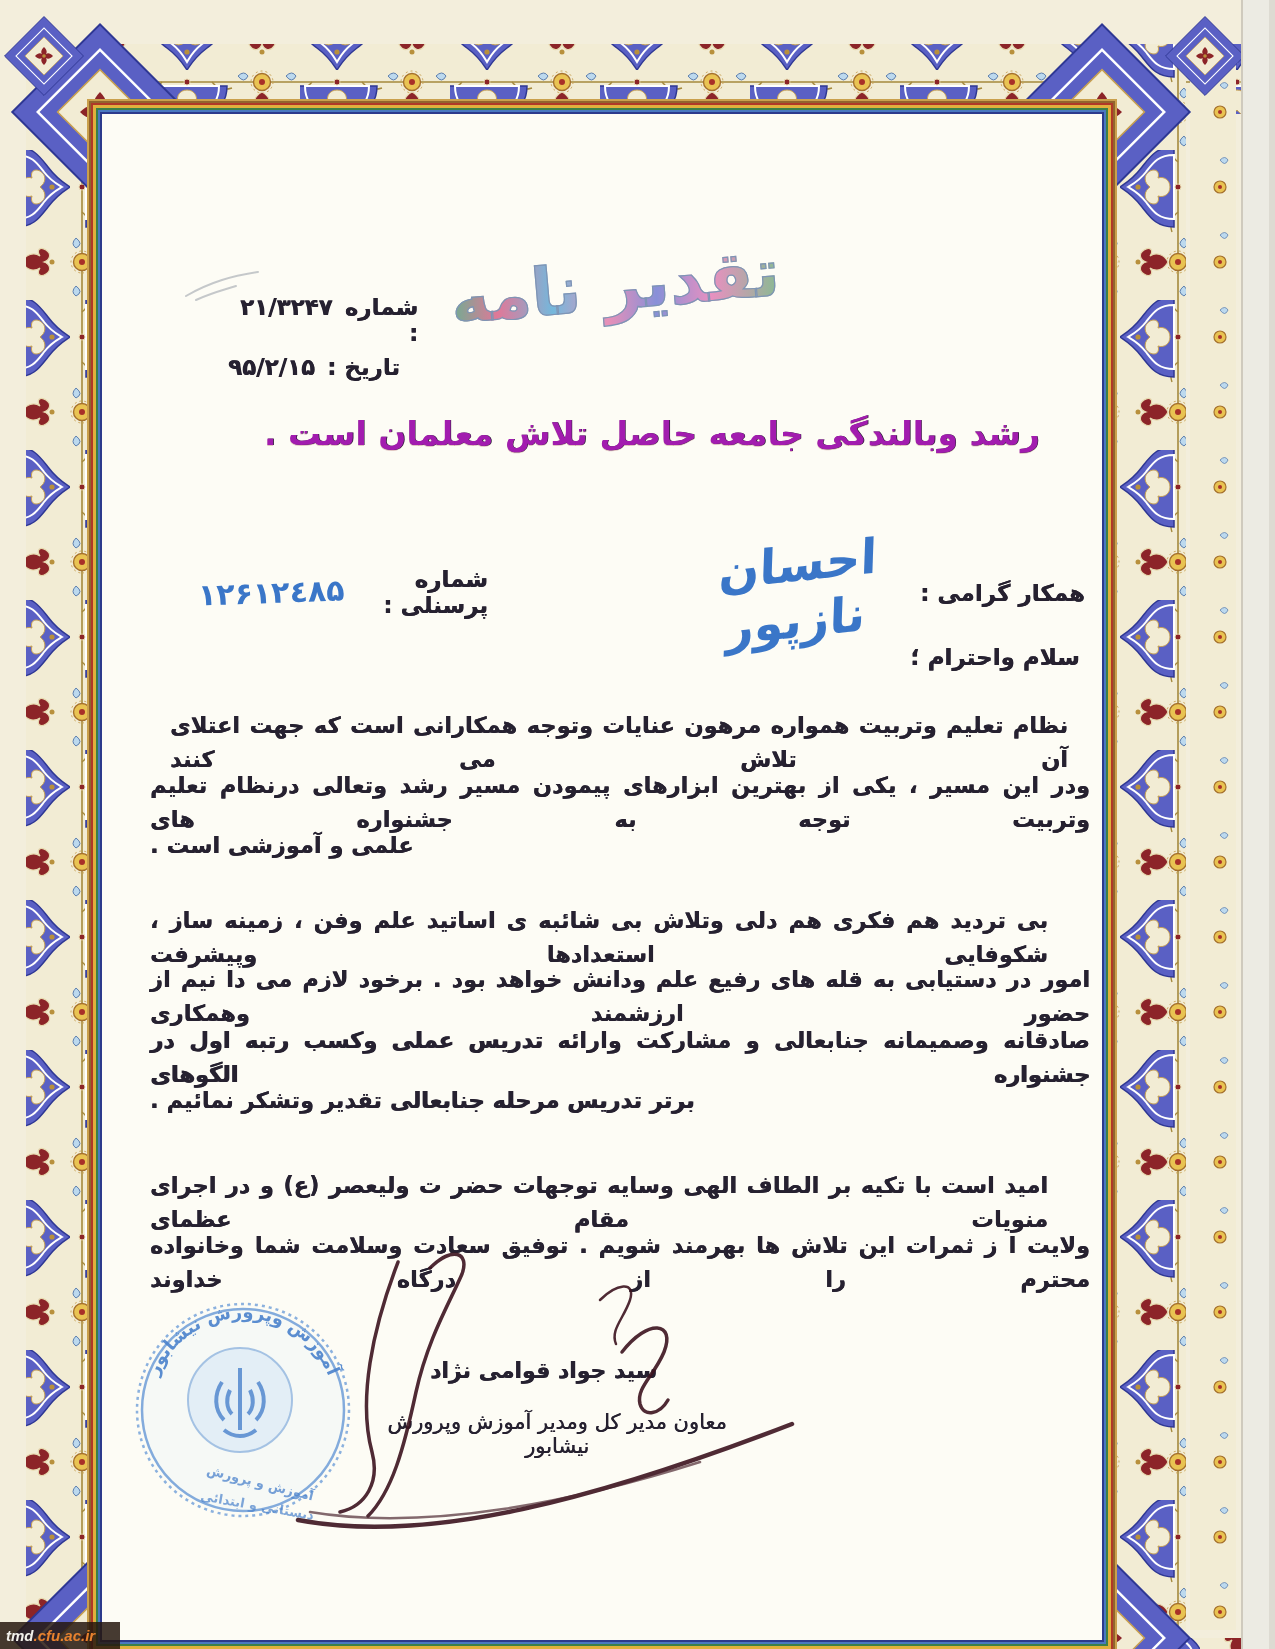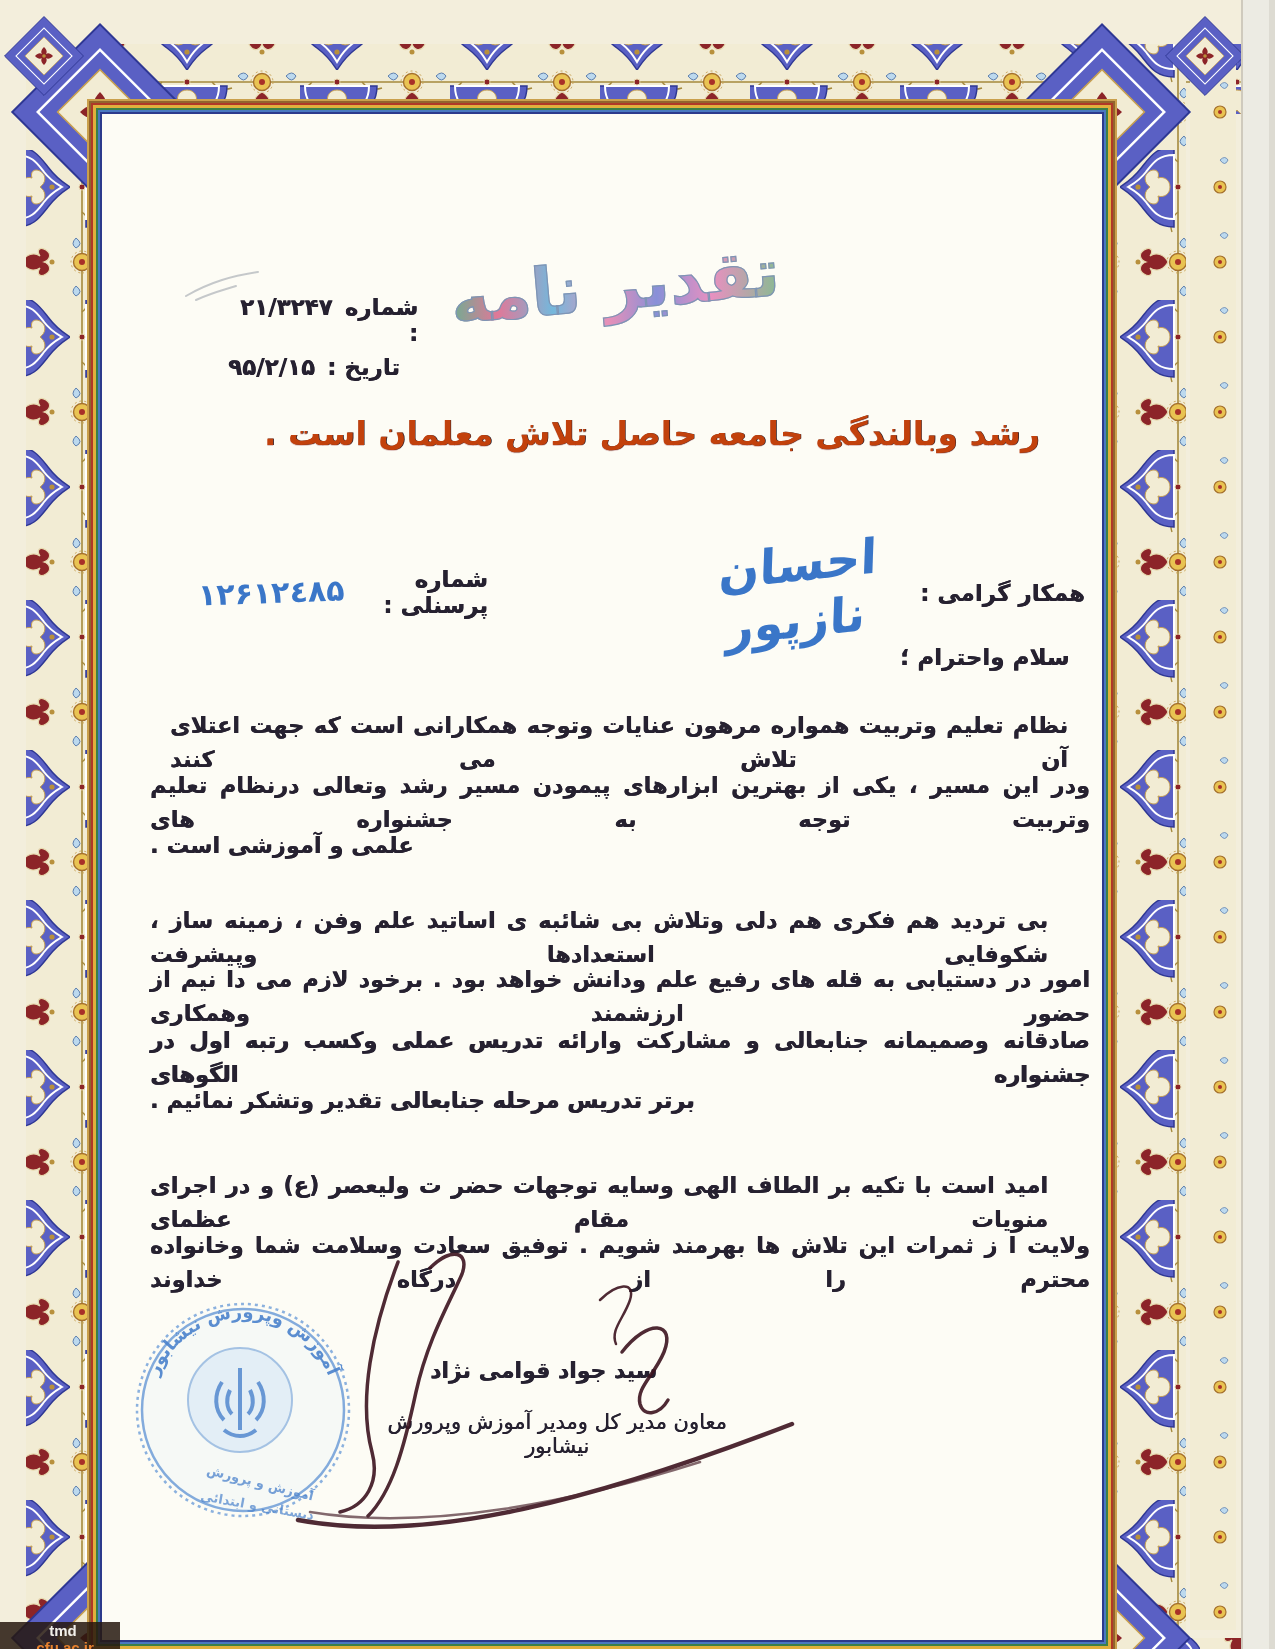--- a/index.html
+++ b/index.html
@@ -15,35 +15,35 @@
 
   .abs{position:absolute;}
   .rtl{direction:rtl;unicode-bidi:isolate;}
   .meta{font-size:23px;font-weight:bold;display:flex;gap:12px;justify-content:flex-end;text-shadow:.4px 0 currentColor;}
   .title{font-size:66px;font-weight:bold;transform:rotate(-5deg);letter-spacing:2px;color:#c98ec2;}
   @supports ((-webkit-background-clip:text) or (background-clip:text)){
     .title{background:linear-gradient(95deg,#58b890 0%,#e07898 16%,#74b8dc 32%,#e890b8 48%,#8890d8 62%,#e890c0 78%,#7cc08c 100%);
       -webkit-background-clip:text;background-clip:text;color:transparent;
       -webkit-text-stroke:1.2px #7e95b5;}
   }
-  .slogan{font-size:33px;font-weight:bold;text-align:right;color:#c2410c;text-shadow:.6px 0 #241f2e, 0 .9px 0 rgba(140,30,40,.25);}
+  .slogan{font-size:33px;font-weight:bold;text-align:right;color:#a21caf;text-shadow:.6px 0 #241f2e, 0 .9px 0 rgba(140,30,40,.25);}
   .label{font-size:23px;font-weight:bold;text-shadow:.4px 0 currentColor;}
   .hand{color:#3a76c8;font-weight:bold;}
   .hand-name{font-size:48px;transform:rotate(-6deg) skewX(-8deg);letter-spacing:1px;}
   .hand-num{font-size:30px;transform:rotate(-2deg);letter-spacing:2px;}
   .bodyline{font-size:22.5px;font-weight:bold;line-height:34px;text-shadow:.35px 0 currentColor;}
   .just{text-align:justify;text-align-last:justify;}
   .alignr{text-align:left;}
   .indent{padding-right:42px;box-sizing:border-box;}
   .xbold{text-shadow:.9px 0 currentColor;}
   .sig-name{font-size:22px;font-weight:bold;text-align:left;text-shadow:.5px 0 currentColor;}
   .sig-title{font-size:21px;font-weight:normal;text-align:center;text-shadow:.5px 0 currentColor;}
   .watermark{position:absolute;left:0;top:1622px;width:120px;height:27px;background:rgba(38,24,14,.85);
     display:flex;align-items:center;padding-left:6px;box-sizing:border-box;
-    font-family:"Liberation Sans",sans-serif;font-weight:bold;font-size:15px;z-index:30;flex-direction:column;}
+    font-family:"Liberation Sans",sans-serif;font-style:italic;font-weight:bold;font-size:15px;z-index:30;}
   .wm-a{color:#f2f0ea;}
   .wm-b{color:#e8822e;}
 </style>
 </head>
 <body>
 
 <div class="page">
 
   <svg class="border-svg" width="1275" height="1649" viewBox="0 0 1275 1649">
     <defs>
@@ -130,21 +130,21 @@
   <div class="abs rtl slogan" style="left:180px;top:414px;width:860px;">رشد وبالندگی جامعه حاصل تلاش معلمان است .</div>
 
   <div class="abs rtl label" style="left:920px;top:580px;width:170px;text-align:left;">همکار گرامی :</div>
   <div class="abs rtl hand hand-name" style="left:672px;top:536px;width:250px;text-align:center;">احسان نازپور</div>
 
   <div class="abs rtl" style="left:198px;top:566px;width:290px;display:flex;gap:16px;justify-content:flex-start;align-items:center;">
     <span class="label">شماره پرسنلی :</span>
     <span class="hand hand-num">۱۲۶۱۲٤۸۵</span>
   </div>
 
-  <div class="abs rtl label" style="left:900px;top:644px;width:190px;text-align:left;">سلام واحترام ؛</div>
+  <div class="abs rtl label" style="left:900px;top:644px;width:190px;text-align:center;">سلام واحترام ؛</div>
 
   <div class="abs rtl bodyline just indent" style="left:150px;top:708px;width:940px;margin-left:20px;">نظام تعلیم وتربیت همواره مرهون عنایات وتوجه همکارانی است که جهت اعتلای آن تلاش می کنند</div>
   <div class="abs rtl bodyline just" style="left:150px;top:768px;width:940px;">ودر این مسیر ، یکی از بهترین ابزارهای پیمودن مسیر رشد وتعالی درنظام تعلیم وتربیت توجه به جشنواره های</div>
   <div class="abs rtl bodyline alignr" style="left:150px;top:828px;width:940px;">علمی و آموزشی است .</div>
 
   <div class="abs rtl bodyline just indent" style="left:150px;top:903px;width:940px;">بی تردید هم فکری هم دلی وتلاش بی شائبه ی اساتید علم وفن ، زمینه ساز ، شکوفایی استعدادها وپیشرفت</div>
   <div class="abs rtl bodyline just" style="left:150px;top:962px;width:940px;">امور در دستیابی به قله های رفیع علم ودانش خواهد بود . برخود لازم می دا نیم از حضور ارزشمند وهمکاری</div>
   <div class="abs rtl bodyline just" style="left:150px;top:1023px;width:940px;">
     <span>صادقانه وصمیمانه جنابعالی و مشارکت وارائه </span><span class="xbold">تدریس عملی وکسب رتبه اول در جشنواره الگوهای</span>
   </div>

